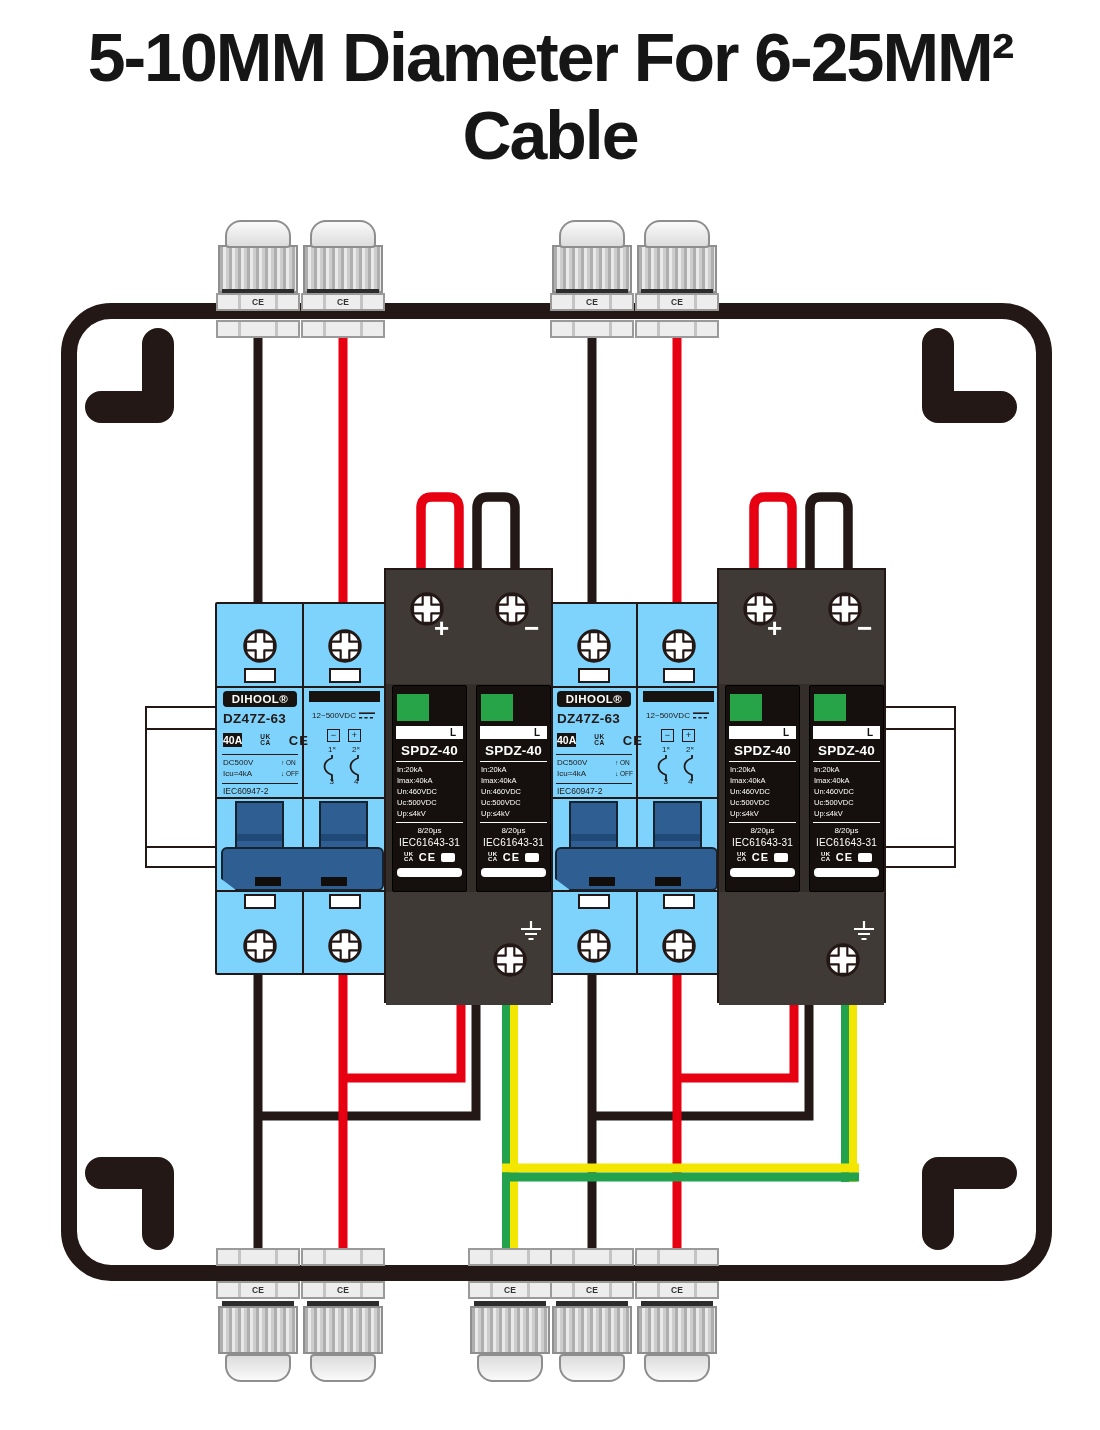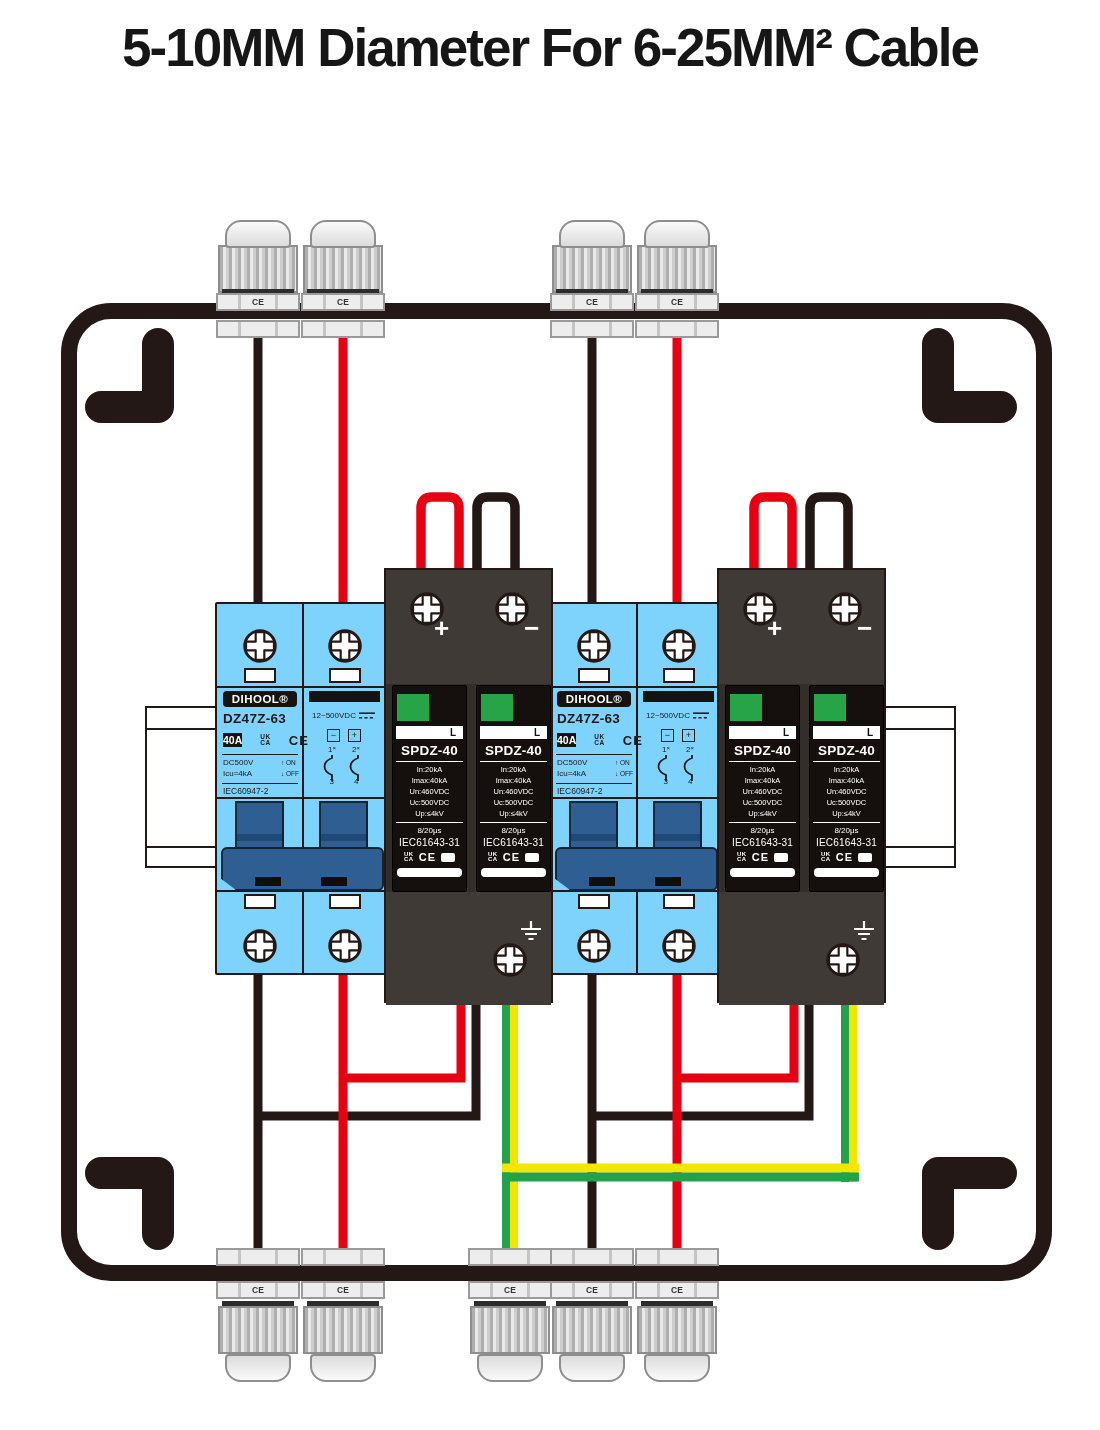--- a/index.html
+++ b/index.html
@@ -2,21 +2,21 @@
 <html><head>
 <meta charset="utf-8">
 <style>
   html,body{margin:0;padding:0;background:#fff;}
   .stage{position:relative;width:1100px;height:1430px;background:#fff;overflow:hidden;
          font-family:"Liberation Sans","DejaVu Sans",sans-serif;color:#231815;}
   .abs{position:absolute;}
 
   
   .title{position:absolute;left:0;top:18px;width:1100px;text-align:center;
-         font-weight:700;font-size:53px;letter-spacing:-2px;line-height:1.15;color:#161616;}
+         font-weight:700;font-size:68px;letter-spacing:-2px;line-height:1.15;color:#161616;}
 
   
   svg.layer{position:absolute;left:0;top:0;z-index:0;}
 
   
   .rail{position:absolute;top:706px;width:72px;height:162px;background:#fff;
         border:2px solid #231815;box-sizing:border-box;z-index:1;}
   .rail::before,.rail::after{content:"";position:absolute;left:0;right:0;height:0;border-top:2px solid #231815;}
   .rail::before{top:20px;}  .rail::after{bottom:18px;}
 
@@ -93,21 +93,21 @@
   .spd-bot{left:0;top:322px;width:100%;height:113px;background:#403a37;}
   .spd-pm{position:absolute;color:#fff;font-size:26px;font-weight:700;line-height:20px;}
   .module{position:absolute;top:115px;width:75px;height:207px;background:#15100d;
           border:1px solid #000;border-radius:2px;box-sizing:border-box;color:#fff;}
   .m-green{width:32px;height:27px;background:#27a348;margin:8px 0 0 4px;}
   .m-lbar{width:67px;height:13px;background:#fff;margin:5px 0 0 3px;text-align:right;
           font-size:10px;font-weight:700;color:#111;line-height:13px;padding-right:7px;box-sizing:border-box;}
   .m-model{margin-top:4px;text-align:center;font-size:13.5px;font-weight:700;letter-spacing:.2px;}
   .m-div{margin:3px auto 0;width:67px;border-top:1.5px solid #fff;}
   .m-specs{margin-top:2px;padding:0 4px;}
-  .m-row{display:flex;justify-content:center;font-size:7.5px;line-height:11px;}
+  .m-row{display:flex;justify-content:flex-start;font-size:7.5px;line-height:11px;}
   .m-wave{margin-top:3px;text-align:center;font-size:8px;}
   .m-std{margin-top:2px;text-align:center;font-size:10px;letter-spacing:.2px;}
   .m-marks{margin-top:3px;display:flex;justify-content:center;align-items:center;gap:5px;}
   .ukca-w{display:inline-block;font-size:6px;font-weight:700;line-height:5.5px;letter-spacing:.5px;color:#fff;}
   .ukca-w span{display:block;}
   .ce-w{font-size:11px;font-weight:700;letter-spacing:1px;color:#fff;}
   .m-sq{display:inline-block;width:14px;height:9px;background:#fff;border-radius:2px;}
   .m-bar{width:65px;height:9px;background:#fff;border-radius:4px;margin:5px auto 0;}
   .earth{position:absolute;}
   .earth path{stroke:#fff;stroke-width:2.2;fill:none;}

